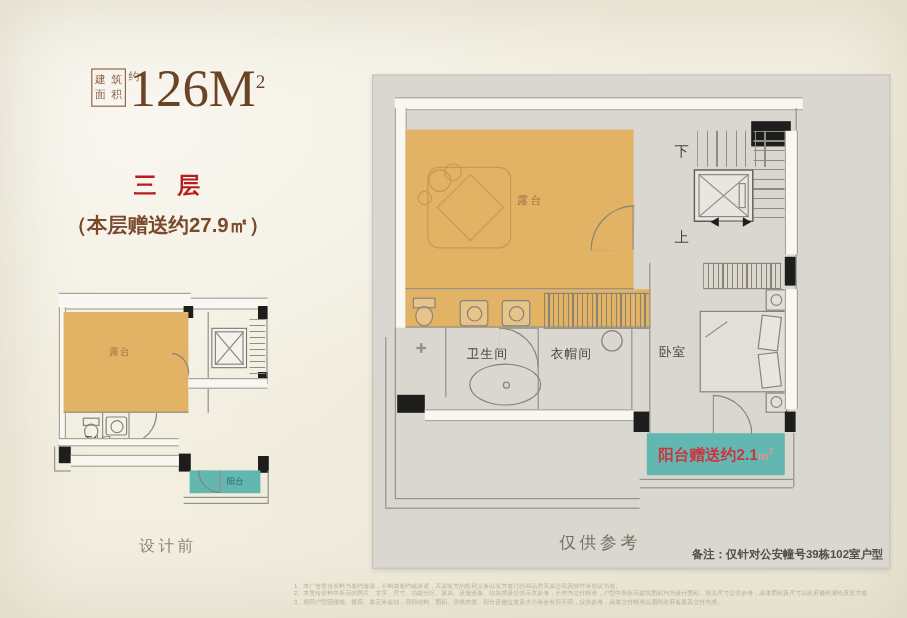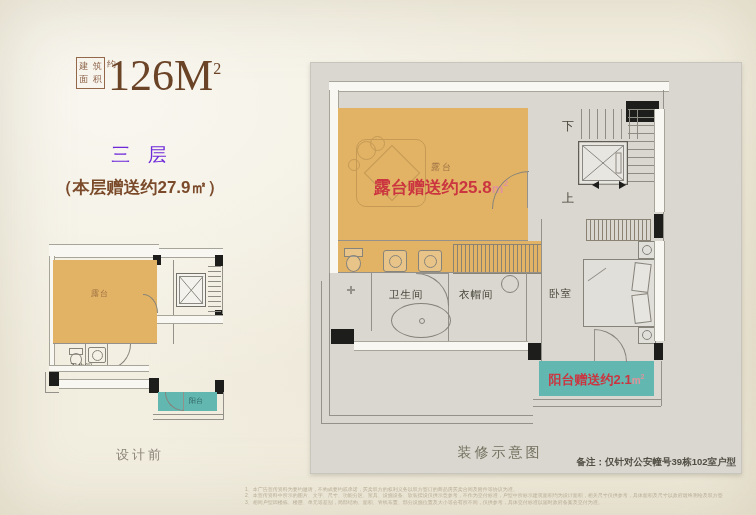--- a/index.html
+++ b/index.html
@@ -47,21 +47,21 @@
     <span>面</span>
     <span>积</span>
   </div>
 </div>
 <div class="abs" style="left:107px;top:58px;font-size:9px;color:#8a5f45;">约</div>
 
 <div class="abs" style="left:108px;top:46px;font-family:'Liberation Serif','DejaVu Serif',serif;font-size:44px;font-weight:normal;color:#6b4326;line-height:46px;">
   <span>126M</span><sup style="font-size:16px;">2</sup>
 </div>
 
-<div class="abs brown" style="left:92px;top:142px;width:100px;text-align:center;font-size:19px;font-weight:normal;letter-spacing:6px;color:#6d28d9;">三 层</div>
+<div class="abs brown" style="left:92px;top:142px;width:100px;text-align:center;font-size:19px;font-weight:bold;letter-spacing:6px;color:#b91c1c;">三 层</div>
 
 <div class="abs" style="left:33px;top:176px;width:214px;text-align:center;font-size:17px;font-weight:bold;color:#7a4a2a;">（本层赠送约27.9㎡）</div>
 
 <div class="abs" style="left:45px;top:242px;width:190px;height:210px;">
 
   <div class="abs band" style="left:4px;top:2px;width:110px;height:12px;"></div>
   <div class="abs band" style="left:114px;top:6px;width:64px;height:8px;"></div>
   <div class="abs vband" style="left:4px;top:14px;width:4px;height:110px;"></div>
   <div class="abs blk" style="left:108px;top:13px;width:8px;height:10px;"></div>
   <div class="abs blk" style="left:170px;top:13px;width:8px;height:11px;"></div>
@@ -128,23 +128,20 @@
   <div class="abs" style="left:45px;top:76px;width:70px;height:68px;">
     <div class="abs furn-o" style="left:0;top:0;width:68px;height:66px;border-radius:10px;"></div>
     <div class="abs furn-o" style="left:16px;top:14px;width:38px;height:38px;transform:rotate(45deg);"></div>
     <div class="abs furn-o" style="left:1px;top:2px;width:17px;height:17px;border-radius:50%;"></div>
     <div class="abs furn-o" style="left:14px;top:-3px;width:13px;height:13px;border-radius:50%;"></div>
     <div class="abs furn-o" style="left:-8px;top:20px;width:10px;height:10px;border-radius:50%;"></div>
   </div>
 
   <div class="abs" style="left:120px;top:98px;font-size:9px;color:#9c7144;letter-spacing:2px;">露台</div>
 
-  <div class="abs" style="left:35px;top:110px;width:190px;text-align:center;font-size:17px;line-height:20px;">
-    <span class="red-main">露台赠送约25.8</span><span class="red-unit" style="font-size:13px;">m</span><sup class="red-unit" style="font-size:9px;">2</sup>
-  </div>
 
   <div class="abs arc-tl" style="left:181px;top:108px;width:36px;height:37px;"></div>
   <div class="abs wl" style="left:216px;top:108px;width:1px;height:37px;"></div>
 
   <div class="abs blk" style="left:315px;top:38px;width:33px;height:21px;"></div>
   <div class="abs roomlbl" style="left:251px;top:55px;font-size:12px;">下</div>
   <div class="abs roomlbl" style="left:251px;top:127px;font-size:12px;">上</div>
 
   <div class="abs lines-v" style="left:270px;top:46px;width:58px;height:30px;"></div>
   <div class="abs lines-h" style="left:317px;top:46px;width:26px;height:78px;"></div>
@@ -229,21 +226,21 @@
   <div class="abs arc-tr" style="left:283px;top:266px;width:32px;height:32px;"></div>
   <div class="abs wl" style="left:283px;top:266px;width:1px;height:32px;"></div>
   <div class="abs" style="left:228px;top:306px;width:115px;text-align:center;font-size:13px;line-height:15px;">
     <span class="red-main">阳台赠送约2.1</span><span class="red-unit" style="font-size:10px;">m</span><sup class="red-unit" style="font-size:7px;">2</sup>
   </div>
   <div class="abs wl" style="left:222px;top:336px;width:128px;height:1px;"></div>
   <div class="abs wl" style="left:222px;top:343px;width:128px;height:1px;"></div>
   <div class="abs wl" style="left:350px;top:298px;width:1px;height:45px;"></div>
 </div>
 
-<div class="abs" style="left:440px;top:444px;width:120px;text-align:center;font-size:14px;color:#74715f;letter-spacing:3px;">装修示意图</div>
+<div class="abs" style="left:440px;top:444px;width:120px;text-align:center;font-size:14px;color:#74715f;letter-spacing:3px;">仅供参考</div>
 
 <div class="abs" style="left:540px;top:456px;width:196px;text-align:right;font-size:9.5px;font-weight:bold;color:#514e44;">备注：仅针对公安幢号39栋102室户型</div>
 
 <div class="abs" style="left:245px;top:486px;width:478px;font-size:5px;line-height:6.4px;color:#b9ae97;white-space:nowrap;overflow:hidden;">
   <div>1、本广告宣传资料为要约邀请，不构成要约或承诺，买卖双方的权利义务以双方签订的商品房买卖合同及附件等协议为准。</div>
   <div>2、本宣传资料中所示的图片、文字、尺寸、功能分区、家具、设施设备、软装摆设仅供示意参考，不作为交付标准，户型中所标示建筑面积均为设计面积，相关尺寸仅供参考，具体面积及尺寸以政府最终测绘及双方签订的商品房买卖合同约定为准，楼栋尺寸及交房标准详见双方签订的商品房买卖合同约定为准。</div>
   <div>3、相同户型因楼栋、楼层、单元等差别，局部结构、面积、管线布置、部分设施位置及大小等会有所不同，仅供参考，具体交付标准以届时政府备案及交付为准。</div>
 </div>
 
 </body></html>

